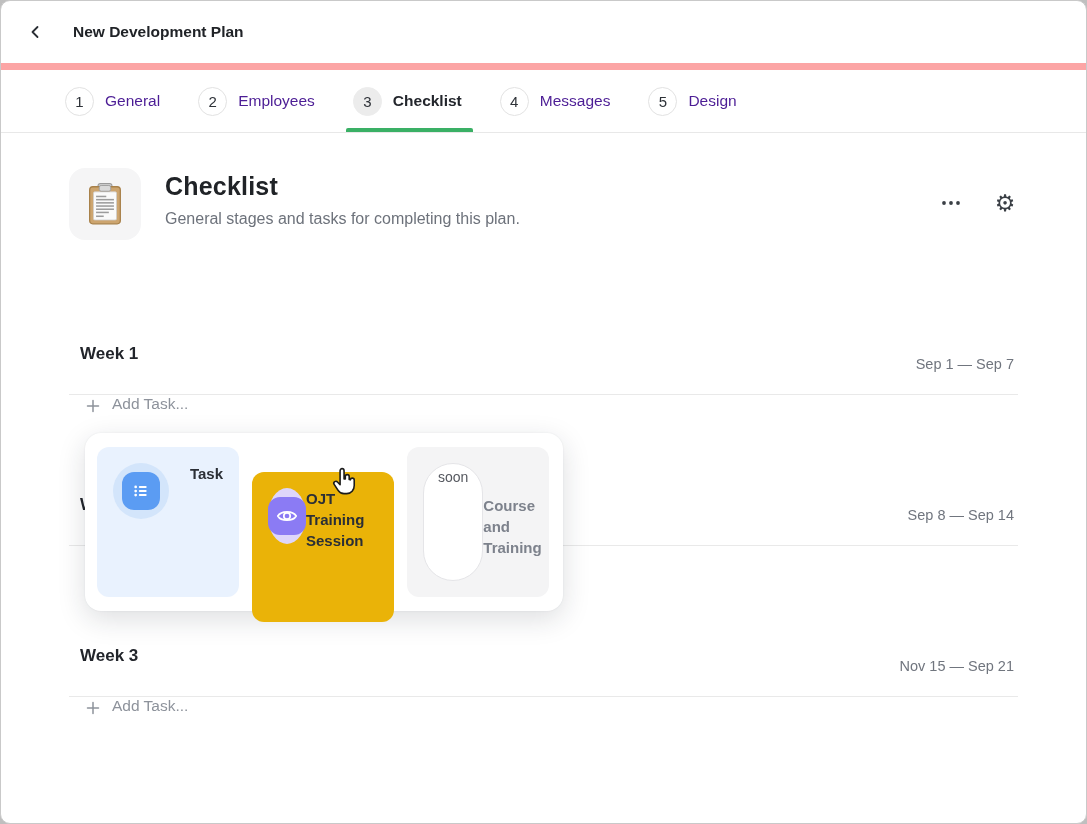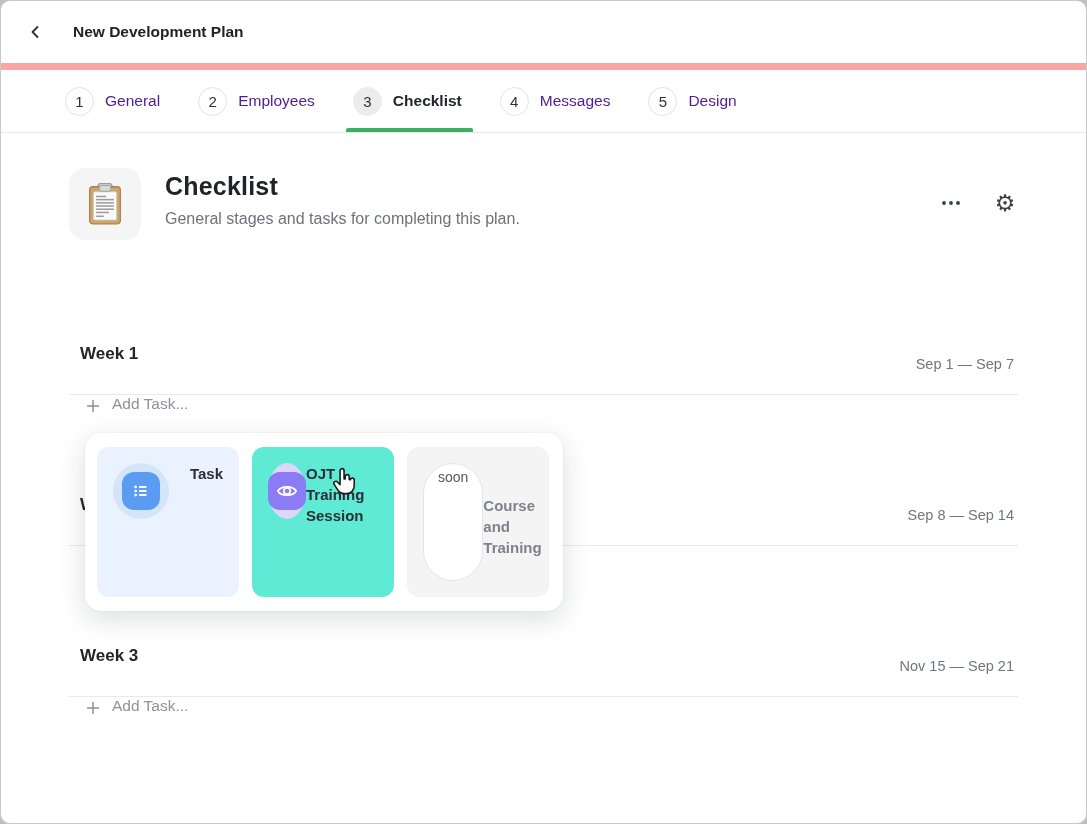--- a/index.html
+++ b/index.html
@@ -36,21 +36,21 @@
   .week-head{display:flex;justify-content:space-between;align-items:flex-start;padding:0 4px 0 11px;}
   .week-title{font-size:17px;font-weight:700;color:#22252b;}
   .week-dates{font-size:14.5px;color:#70757e;margin-top:12px;}
   .week-divider{margin-top:22px;border-top:1px solid #e9e9e9;height:0;}
   .add-task{padding-left:17px;display:flex;align-items:flex-end;gap:12px;color:#8d929b;font-size:15.5px;width:max-content;cursor:pointer;}
 
   
   .popup{position:absolute;left:84px;top:432px;width:478px;height:178px;background:#fff;border-radius:16px;box-shadow:0 8px 28px rgba(30,35,45,.15),0 0 2px rgba(30,35,45,.08);padding:14px 12px;display:flex;gap:13px;z-index:5;box-sizing:border-box;}
   .card{width:142px;height:150px;border-radius:12px;padding:16px;box-sizing:border-box;display:flex;flex-direction:row;justify-content:space-between;cursor:pointer;}
   .card.task{background:#e9f2fe;}
-  .card.ojt{background:#5eead4;}
+  .card.ojt{background:#eab308;margin-top:25px;}
   .card.course{background:#f4f4f5;cursor:default;}
   .icon-circle{width:56px;height:56px;border-radius:50%;display:flex;align-items:center;justify-content:center;}
   .task .icon-circle{background:#d3e5fb;}
   .ojt .icon-circle{background:#ded6fa;}
   .icon-sq{width:38px;height:38px;border-radius:12px;display:flex;align-items:center;justify-content:center;}
   .task .icon-sq{background:#5b9cf3;}
   .ojt .icon-sq{background:#8b7bf4;}
   .card-label{font-size:15px;font-weight:600;color:#2b2f36;line-height:21px;}
   .card.course .card-label{color:#7d828c;margin-top:32px;}
   .soon-badge{width:max-content;padding:5px 14px;border:1px solid #e5e5e8;border-radius:999px;background:#fff;font-size:14px;color:#55585f;}

